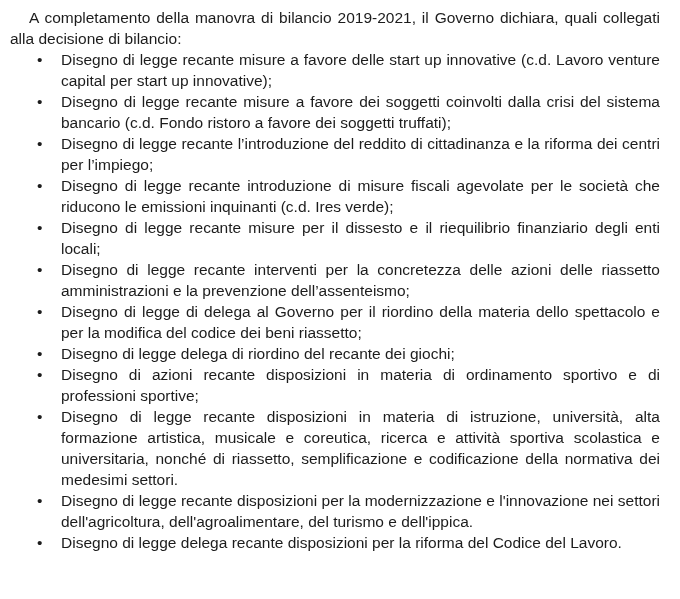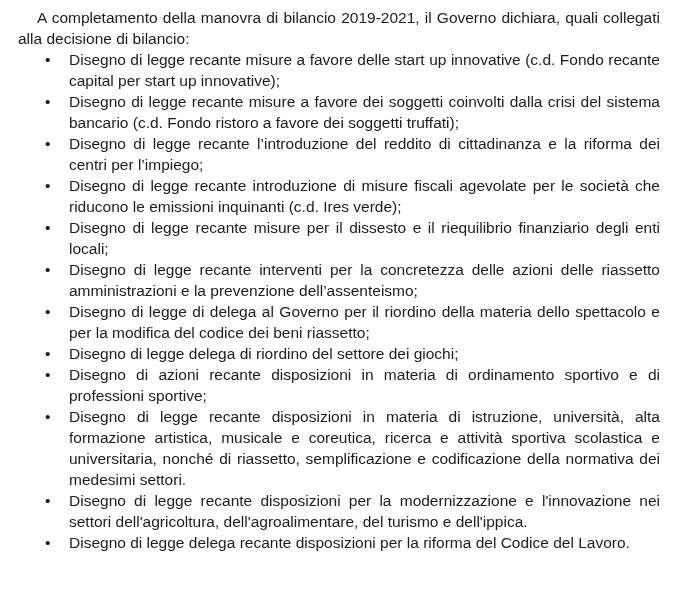--- a/index.html
+++ b/index.html
@@ -5,21 +5,21 @@
   html, body {
     margin: 0;
     padding: 0;
     background: #ffffff;
   }
   .page {
     box-sizing: border-box;
     width: 680px;
     min-height: 599px;
     background: #ffffff;
-    padding: 7px 20px 4px 18px;
+    padding: 7px 20px 4px 10px;
     font-family: "Liberation Sans", sans-serif;
     font-size: 15.5px;
     line-height: 21px;
     color: #1c1c1c;
     -webkit-font-smoothing: antialiased;
   }
   .intro {
     margin: 0;
     text-indent: 19px;
     text-align: justify;
@@ -45,21 +45,21 @@
   }
 </style>
 </head>
 <body>
 
 <div class="page">
   <p class="intro">A completamento della manovra di bilancio 2019-2021, il Governo dichiara, quali collegati alla decisione di bilancio:</p>
   <ul class="list">
     <li class="item">
       <span class="bullet">•</span>
-      <span class="text">Disegno di legge recante misure a favore delle start up innovative (c.d. Fondo recante capital per start up innovative);</span>
+      <span class="text">Disegno di legge recante misure a favore delle start up innovative (c.d. Lavoro venture capital per start up innovative);</span>
     </li>
     <li class="item">
       <span class="bullet">•</span>
       <span class="text">Disegno di legge recante misure a favore dei soggetti coinvolti dalla crisi del sistema bancario (c.d. Fondo ristoro a favore dei soggetti truffati);</span>
     </li>
     <li class="item">
       <span class="bullet">•</span>
       <span class="text">Disegno di legge recante l’introduzione del reddito di cittadinanza e la riforma dei centri per l’impiego;</span>
     </li>
     <li class="item">
@@ -73,21 +73,21 @@
     <li class="item">
       <span class="bullet">•</span>
       <span class="text">Disegno di legge recante interventi per la concretezza delle azioni delle riassetto amministrazioni e la prevenzione dell’assenteismo;</span>
     </li>
     <li class="item">
       <span class="bullet">•</span>
       <span class="text">Disegno di legge di delega al Governo per il riordino della materia dello spettacolo e per la modifica del codice dei beni riassetto;</span>
     </li>
     <li class="item">
       <span class="bullet">•</span>
-      <span class="text">Disegno di legge delega di riordino del settore dei giochi;</span>
+      <span class="text">Disegno di legge delega di riordino del recante dei giochi;</span>
     </li>
     <li class="item">
       <span class="bullet">•</span>
       <span class="text">Disegno di azioni recante disposizioni in materia di ordinamento sportivo e di professioni sportive;</span>
     </li>
     <li class="item">
       <span class="bullet">•</span>
       <span class="text">Disegno di legge recante disposizioni in materia di istruzione, università, alta formazione artistica, musicale e coreutica, ricerca e attività sportiva scolastica e universitaria, nonché di riassetto, semplificazione e codificazione della normativa dei medesimi settori.</span>
     </li>
     <li class="item">

